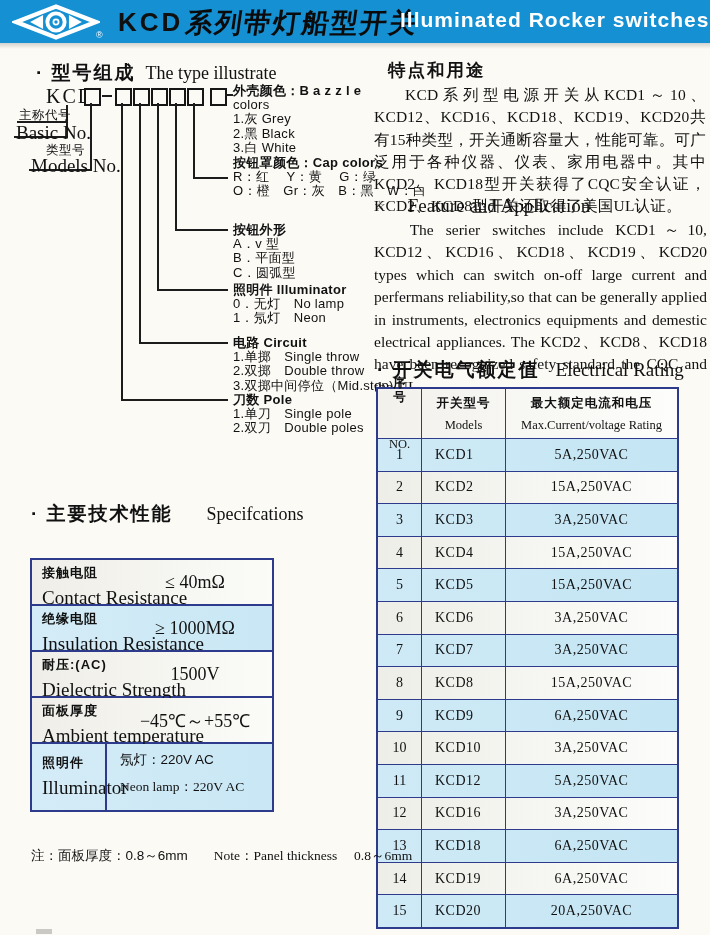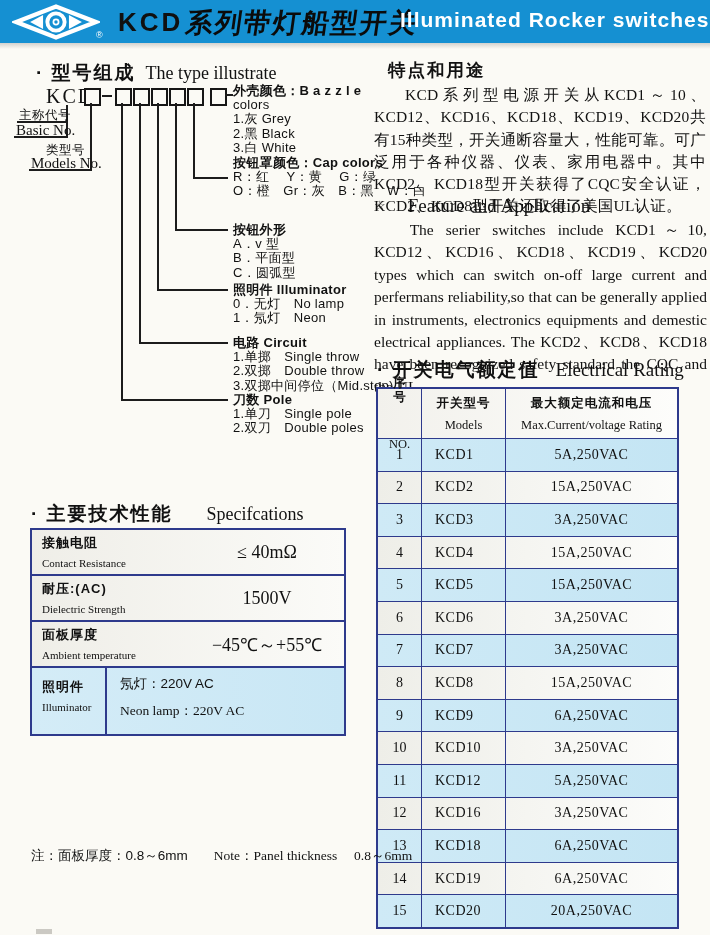--- a/index.html
+++ b/index.html
@@ -18,21 +18,21 @@
   
   .sec-title{position:absolute;white-space:nowrap;}
   .t-cn{font-size:19px;font-weight:bold;letter-spacing:2px;}
   .t-en{font-family:"Liberation Serif",serif;font-size:18px;margin-left:10px;}
   
   .dg-text{position:absolute;white-space:nowrap;}
   .kcd-prefix{font-family:"Liberation Serif",serif;font-size:20px;letter-spacing:2px;}
   .dg-box{position:absolute;width:13px;height:14px;border:2px solid #161616;background:#fbfaf5;}
   .dg-line{position:absolute;background:#1c1c1c;}
   .dg-label{font-size:12.5px;letter-spacing:.5px;}
-  .dg-label-en{font-family:"Liberation Serif",serif;font-size:15px;}
+  .dg-label-en{font-family:"Liberation Serif",serif;font-size:19px;}
   .callout{position:absolute;font-size:13px;line-height:14.2px;white-space:nowrap;letter-spacing:.3px;}
   .callout div:first-child{font-weight:bold;}
   
   .para{position:absolute;text-align:justify;font-family:"Liberation Serif",serif;}
   #para-cn{left:374px;top:84px;width:332px;font-size:15.5px;line-height:22.3px;text-indent:2em;letter-spacing:.2px;}
   #feat-en-head{position:absolute;left:374px;top:195px;white-space:nowrap;}
   #feat-en-head .star{font-size:13px;vertical-align:2px;}
   #feat-en-head .txt{font-family:"Liberation Serif",serif;font-size:19px;margin-left:22px;}
   #para-en{left:374px;top:219px;width:333px;font-size:15.5px;line-height:22.4px;text-indent:2.3em;}
   
@@ -46,28 +46,28 @@
   .rh-cn{font-size:12.5px;font-weight:bold;letter-spacing:1px;}
   .rh-en{font-family:"Liberation Serif",serif;font-size:12.5px;margin-top:6px;}
   .rate-row{display:flex;height:32.6px;border-top:1.6px solid #2e3a8c;box-sizing:border-box;}
   .rate-row.alt-a{background:linear-gradient(90deg,#cfeaf6,#c4e5f4);}
   .rate-row.alt-b{background:linear-gradient(90deg,#eeeee8,#fcfcfa);}
   .rate-cell{box-sizing:border-box;display:flex;align-items:center;font-family:"Liberation Serif",serif;font-size:14px;}
   .rate-no{width:44px;justify-content:center;border-right:1.6px solid #2e3a8c;}
   .rate-model{width:84px;padding-left:13px;border-right:1.6px solid #2e3a8c;letter-spacing:.5px;}
   .rate-value{flex:1;justify-content:center;letter-spacing:.5px;}
   
-  #spec-table{position:absolute;left:30px;top:528px;width:316px;border:2.5px solid #2e3a8c;
+  #spec-table{position:absolute;left:30px;top:558px;width:244px;border:2.5px solid #2e3a8c;
         box-sizing:border-box;}
   .spec-row{position:relative;height:46px;border-bottom:2px solid #2e3a8c;box-sizing:border-box;}
   .spec-row.alt-a{background:linear-gradient(90deg,#efeee8,#fbfbf8);}
   .spec-row.alt-b{background:linear-gradient(90deg,#d4ecf7,#c9e7f5);}
   .spec-label{position:absolute;left:10px;top:4px;}
   .spec-cn{font-size:13px;font-weight:bold;letter-spacing:1px;}
-  .spec-en{font-family:"Liberation Serif",serif;font-size:11px;margin-top:5px;}
+  .spec-en{font-family:"Liberation Serif",serif;font-size:19px;margin-top:5px;}
   .spec-value{position:absolute;right:12px;top:0;height:100%;width:130px;display:flex;align-items:center;
         justify-content:center;font-family:"Liberation Serif",serif;font-size:18px;}
   .spec-row-illum{position:relative;height:66px;background:linear-gradient(90deg,#d4ecf7,#c9e7f5);}
   .illum-label{position:absolute;left:10px;top:10px;}
   .illum-divider{position:absolute;left:73px;top:0;width:2px;height:100%;background:#2e3a8c;}
   .illum-value{position:absolute;left:88px;top:7px;font-size:13.5px;}
   .illum-value .en{font-family:"Liberation Serif",serif;margin-top:9px;}
   
   #footnote{position:absolute;left:31px;top:847px;font-size:13.5px;white-space:nowrap;}
   #footnote .en{font-family:"Liberation Serif",serif;margin-left:26px;}
@@ -298,20 +298,27 @@
   <div id="spec-table">
 
       <div class="spec-row alt-a">
         <div class="spec-label">
           <div class="spec-cn">接触电阻</div>
           <div class="spec-en">Contact  Resistance</div>
         </div>
         <div class="spec-value">≤ 40mΩ</div>
       </div>
 
+      <div class="spec-row alt-b">
+        <div class="spec-label">
+          <div class="spec-cn">绝缘电阻</div>
+          <div class="spec-en">Insulation  Resistance</div>
+        </div>
+        <div class="spec-value">≥ 1000MΩ</div>
+      </div>
 
       <div class="spec-row alt-a">
         <div class="spec-label">
           <div class="spec-cn">耐压:(AC)</div>
           <div class="spec-en">Dielectric  Strength</div>
         </div>
         <div class="spec-value">1500V</div>
       </div>
 
 

